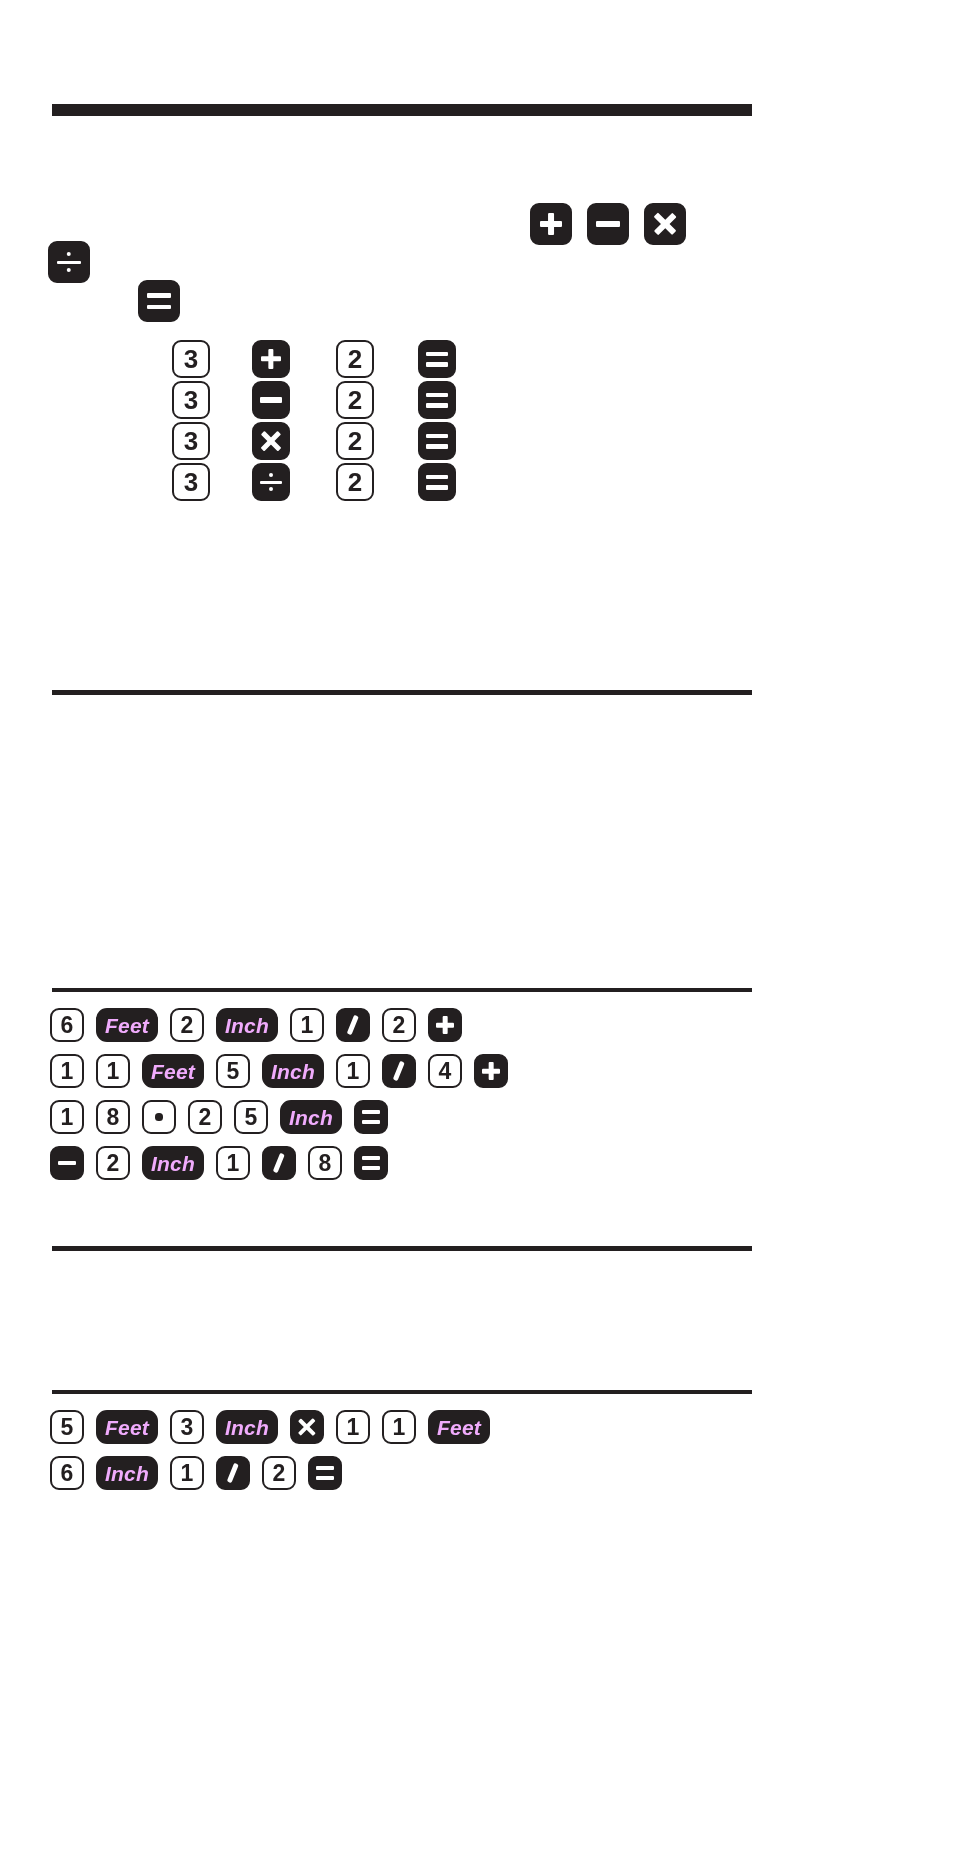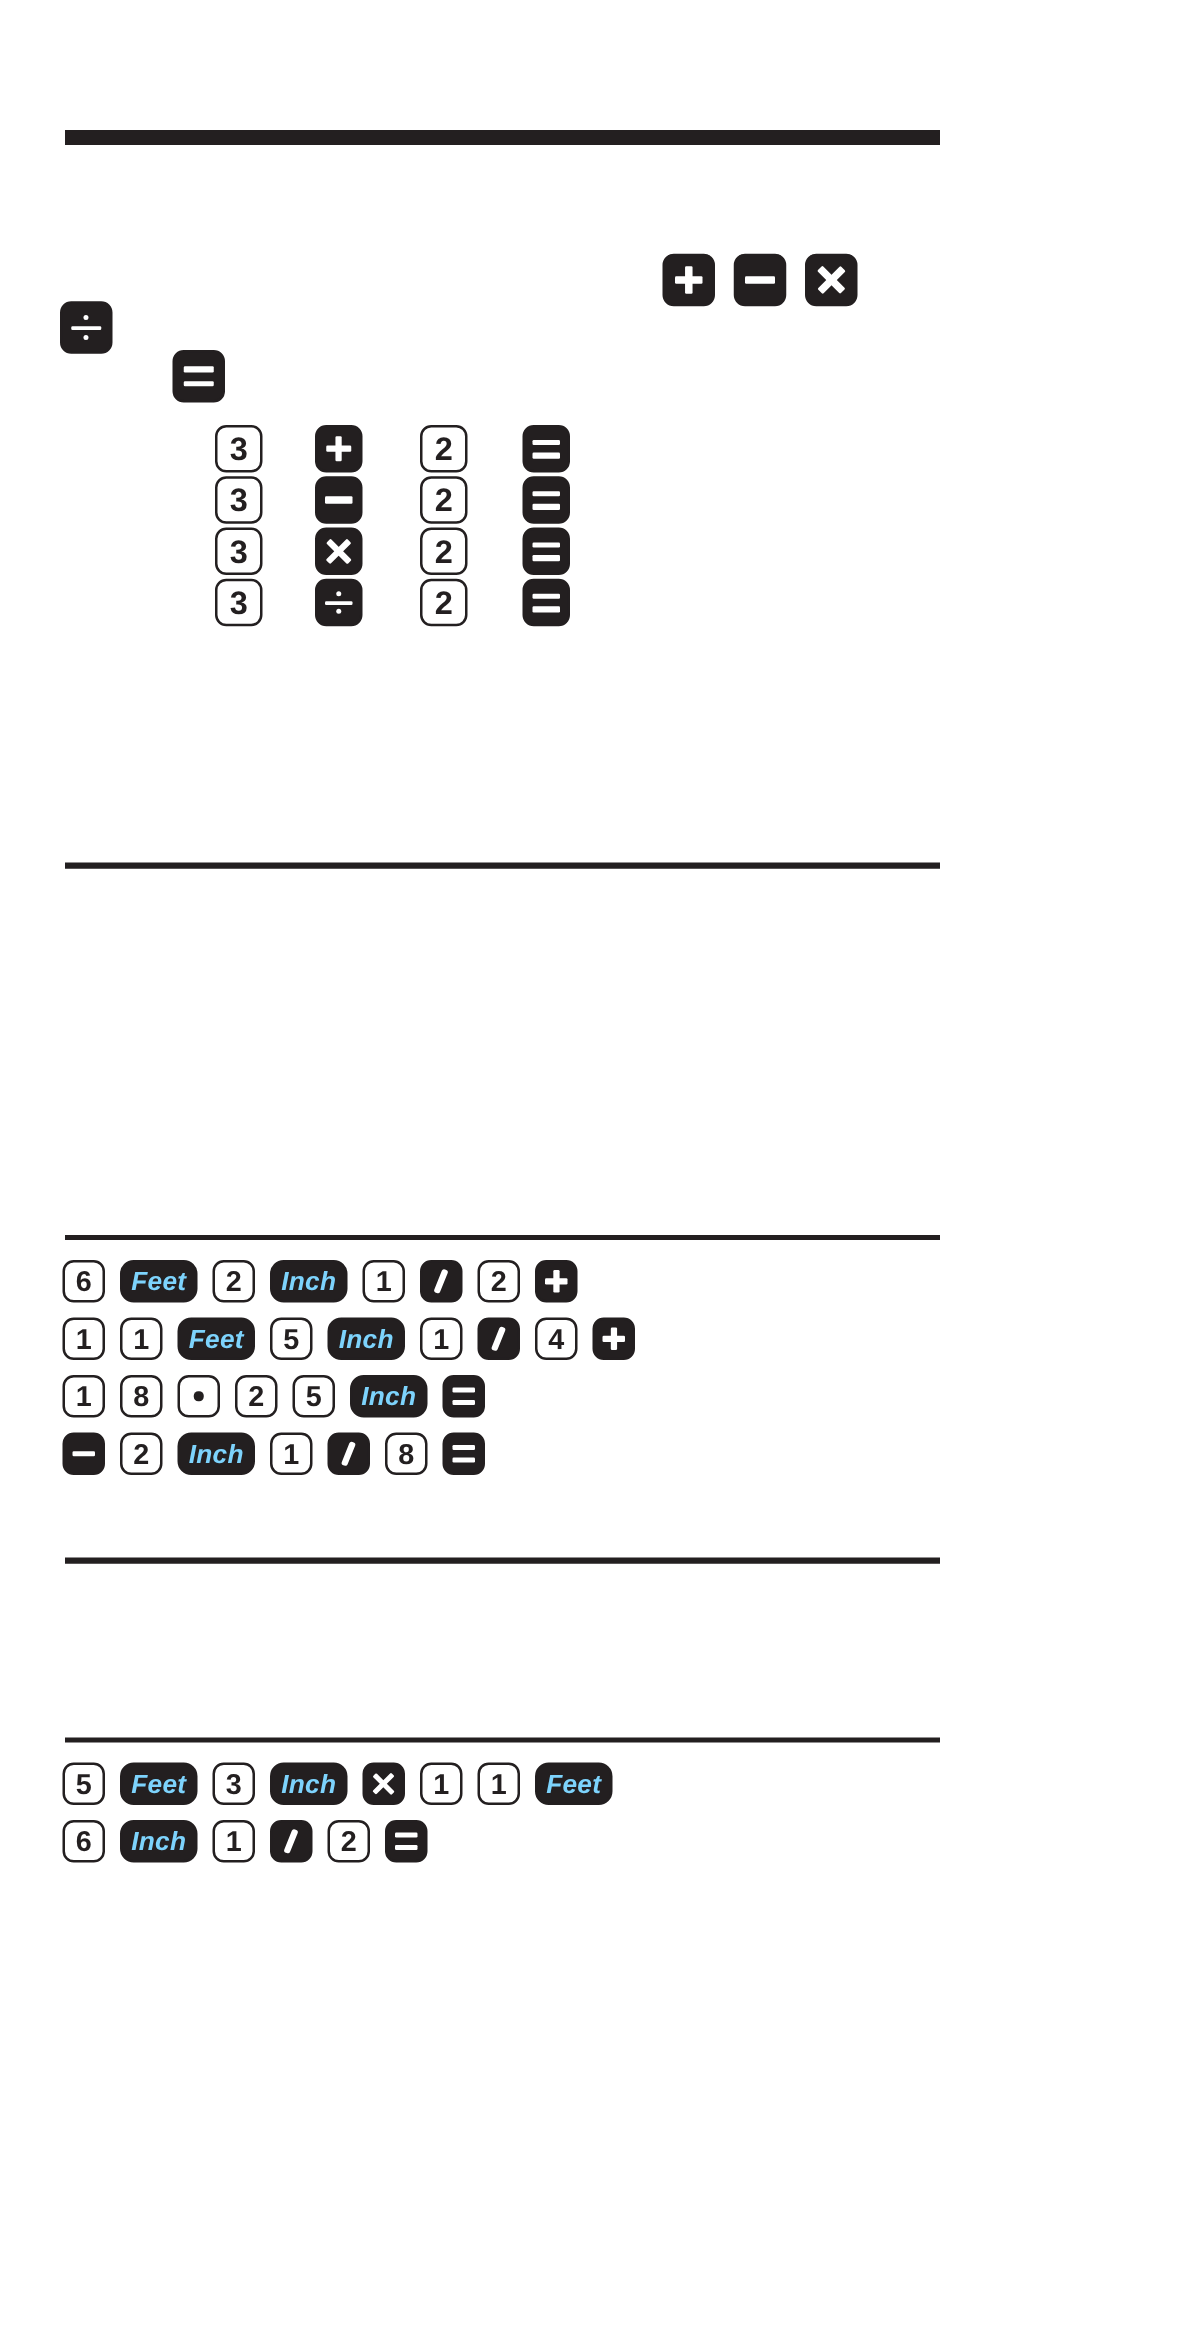--- a/index.html
+++ b/index.html
@@ -58,21 +58,21 @@
     background: #231f20;
     border: 2.5px solid #231f20;
     border-radius: 9px;
     color: #ffffff;
   }
   
   .key.word {
     background: #231f20;
     border: 2.5px solid #231f20;
     border-radius: 11px;
-    color: #7dd3fc;
+    color: #f0abfc;
     font-style: italic;
     letter-spacing: 0.2px;
     padding: 0 7px;
   }
 
   
   .sz-sm { width: 34px; height: 34px; font-size: 23px; border-radius: 8px; }
   .sz-md { width: 38px; height: 38px; font-size: 26px; }
   .sz-lg { width: 42px; height: 42px; font-size: 29px; }
   .word.sz-sm { width: auto; min-width: 58px; height: 34px; font-size: 21px; }

